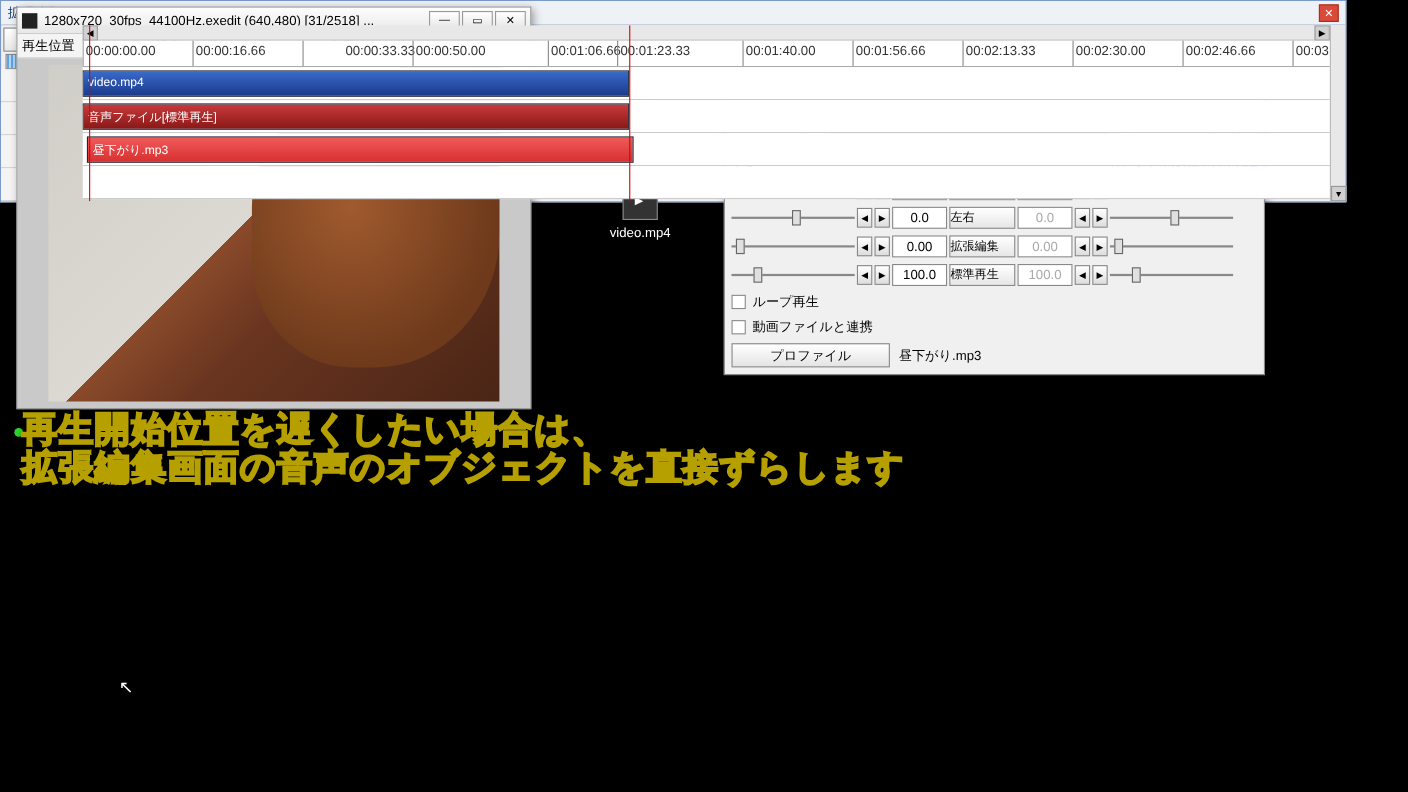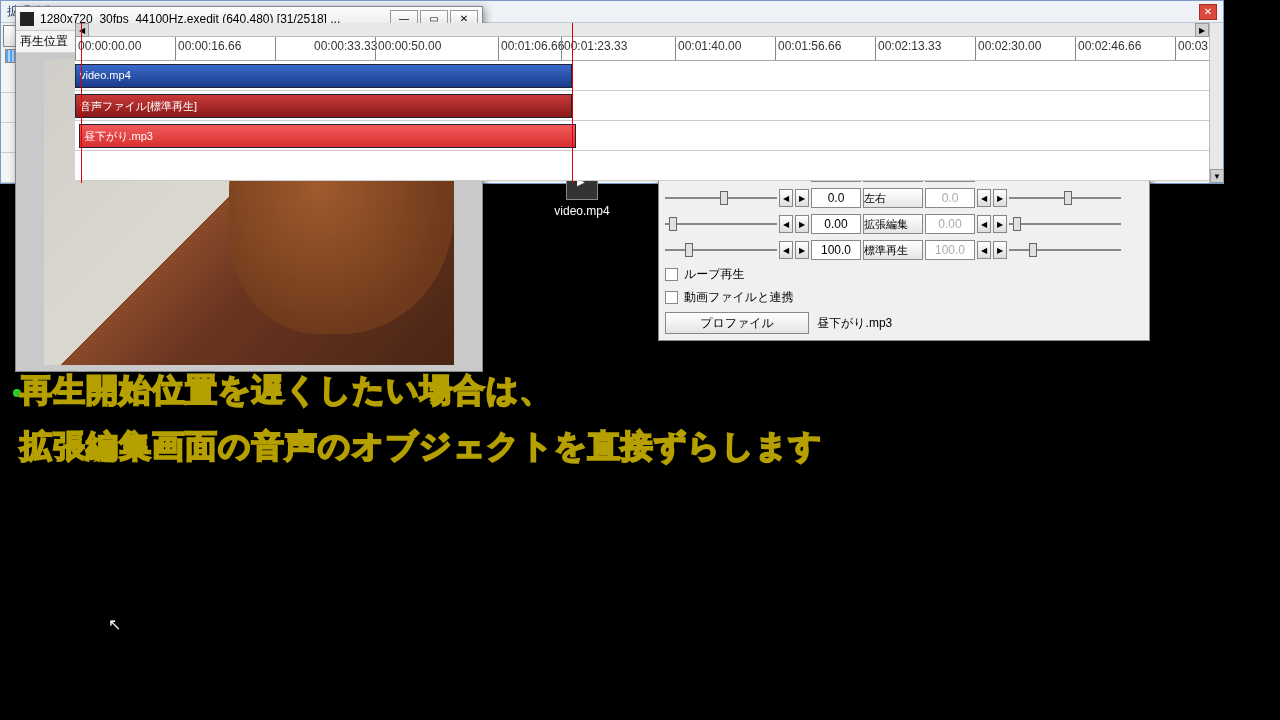--- a/index.html
+++ b/index.html
@@ -52,21 +52,21 @@
 .val-box.dim { color:#aaa; }
 
 .chk-row { display:flex; align-items:center; margin-top:6px; gap:6px; }
 .chk-row .cb { width:13px; height:13px; border:1px solid #888; background:#fff; cursor:pointer; }
 .ref-row { display:flex; align-items:center; margin-top:6px; gap:8px; }
 .ref-btn { width:144px; height:22px; border:1px solid #888; background:linear-gradient(#fff,#e4e4e4); text-align:center; line-height:20px; cursor:pointer; }
 .ref-val { font-size:12px; }
 
 
 .subtitle { position:absolute; left:20px; top:368px; font-size:32px; font-weight:bold; color:#fff; -webkit-text-stroke: 2px #b5a000; text-shadow: 0 0 4px #000; line-height:1.4; letter-spacing:1px; }
-.subtitle.line2 { top:424px; }
+.subtitle.line2 { top:402px; }
 .green-dot { position:absolute; left:13px; top:389px; width:8px; height:8px; background:#2ad42a; border-radius:50%; }
 
 
 .tl-window { left:10px; top:474px; width:1224px; background:#f0f0f0; border:1px solid #7a9ac9; }
 .tl-title { height:22px; background:#eef1f6; border-bottom:1px solid #c0c8d8; display:flex; align-items:center; padding:0 6px; color:#183a6e; }
 .tl-title .txt { flex:1; }
 .tl-close { width:18px; height:16px; background:#d94a3a; color:#fff; display:flex; align-items:center; justify-content:center; font-size:10px; border:1px solid #a33022; cursor:pointer; }
 .tl-body { display:flex; }
 .tl-left { width:74px; border-right:1px solid #aaa; }
 .root-btn { height:22px; border:1px solid #888; margin:2px; background:linear-gradient(#fff,#e6e6e6); text-align:center; line-height:20px; cursor:pointer; }

